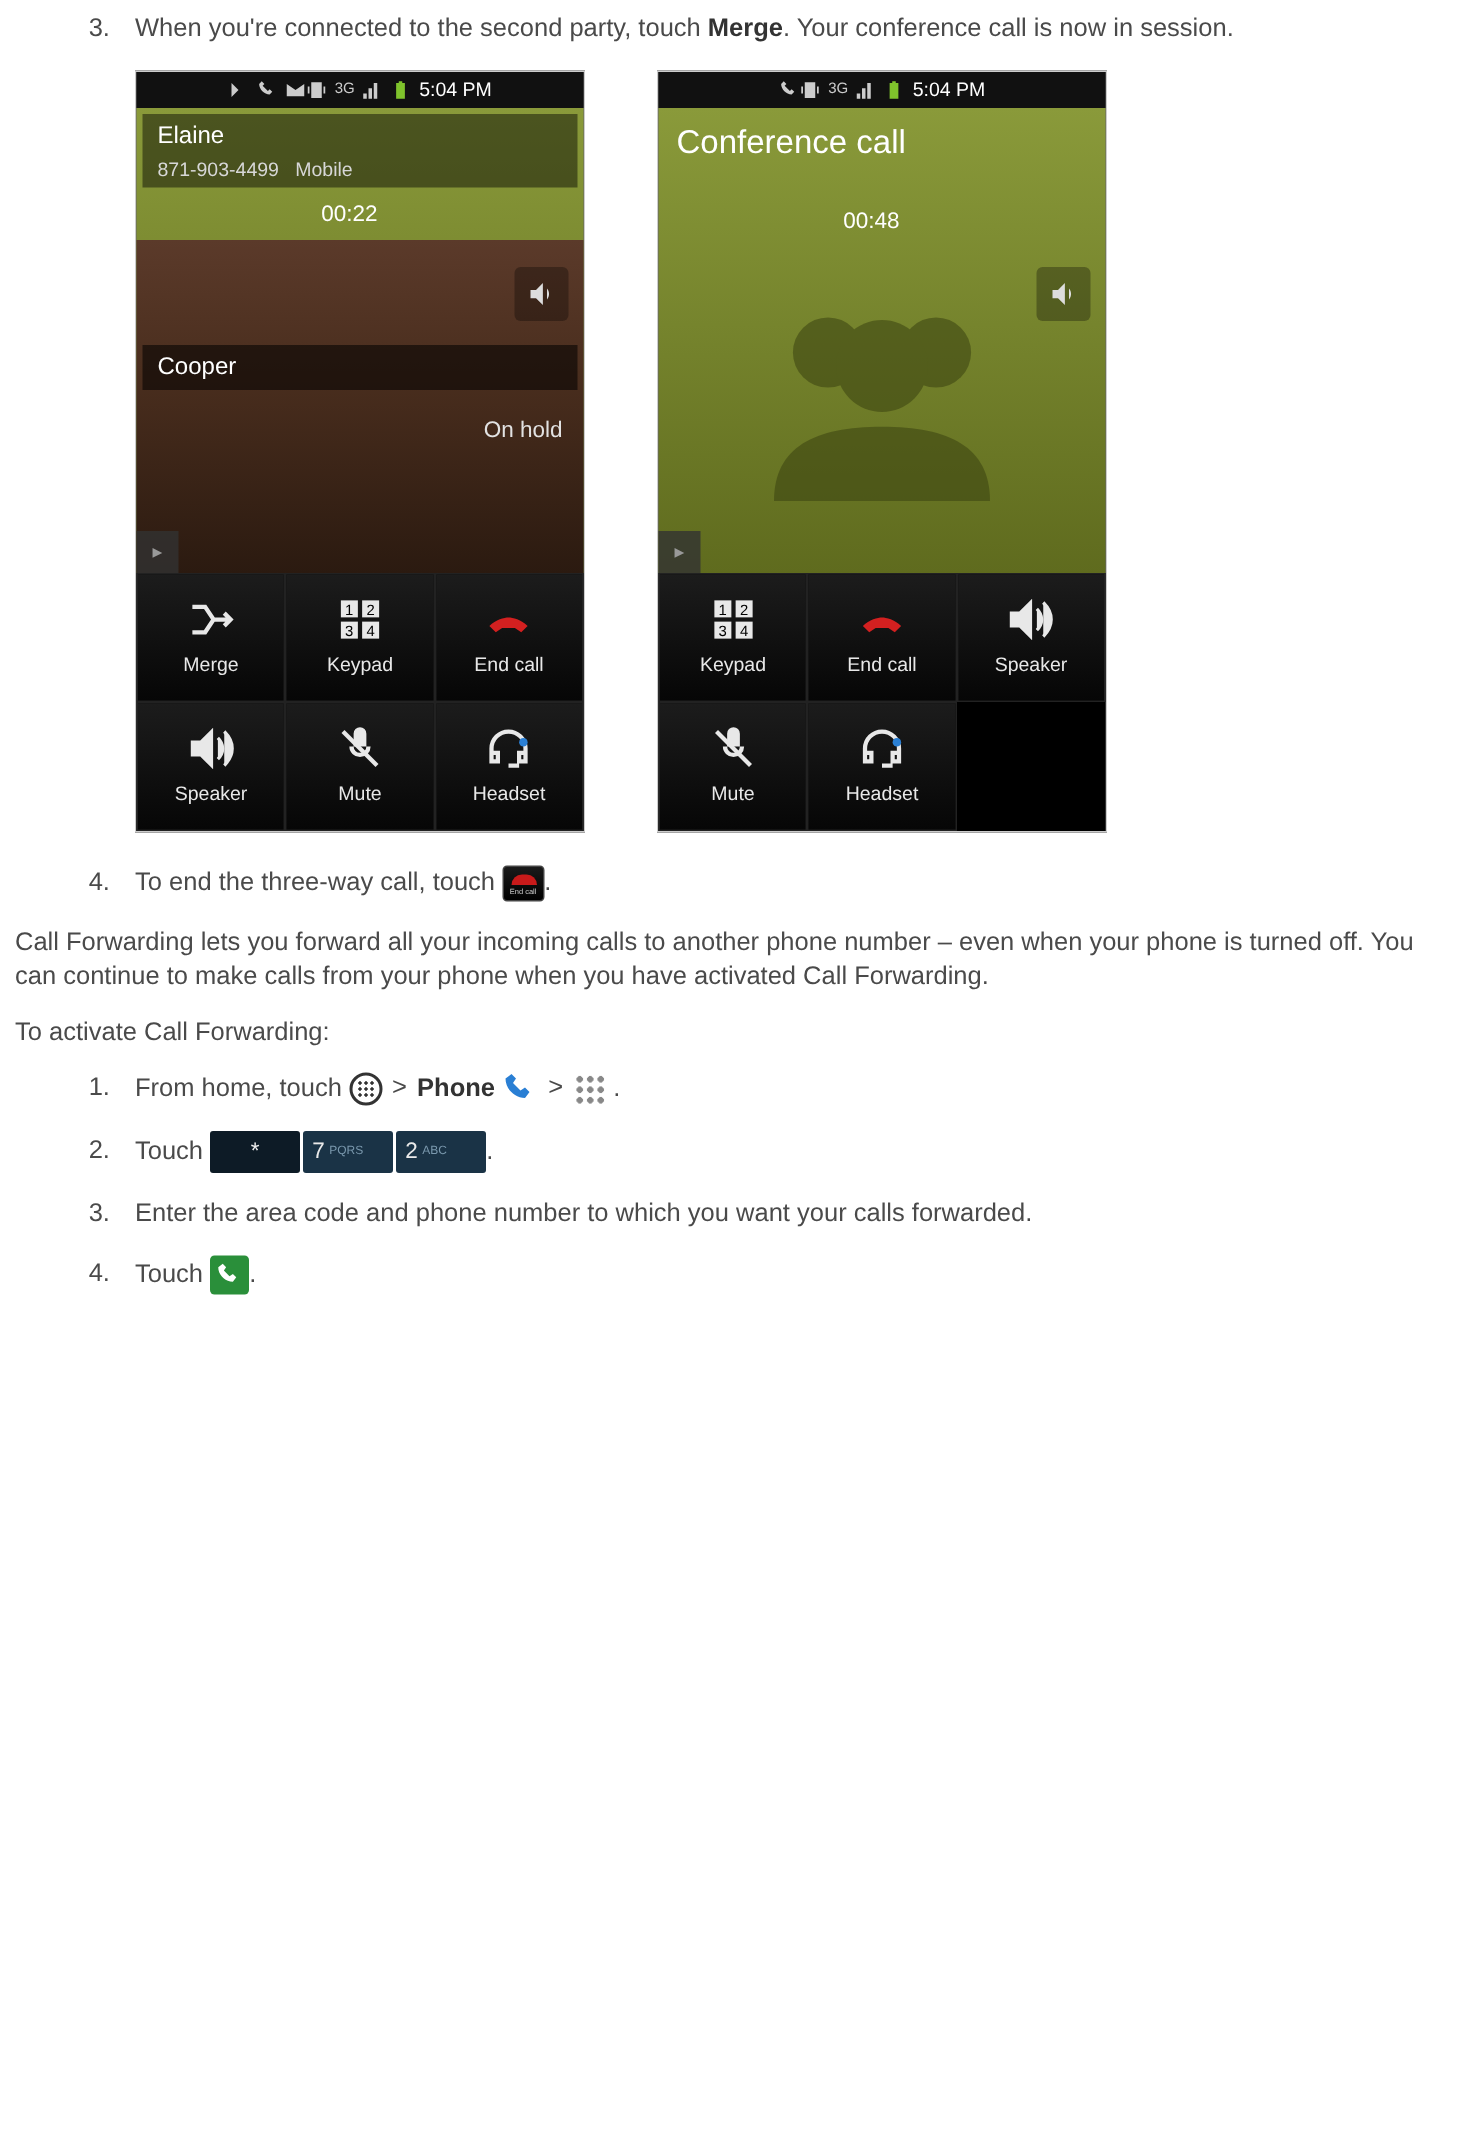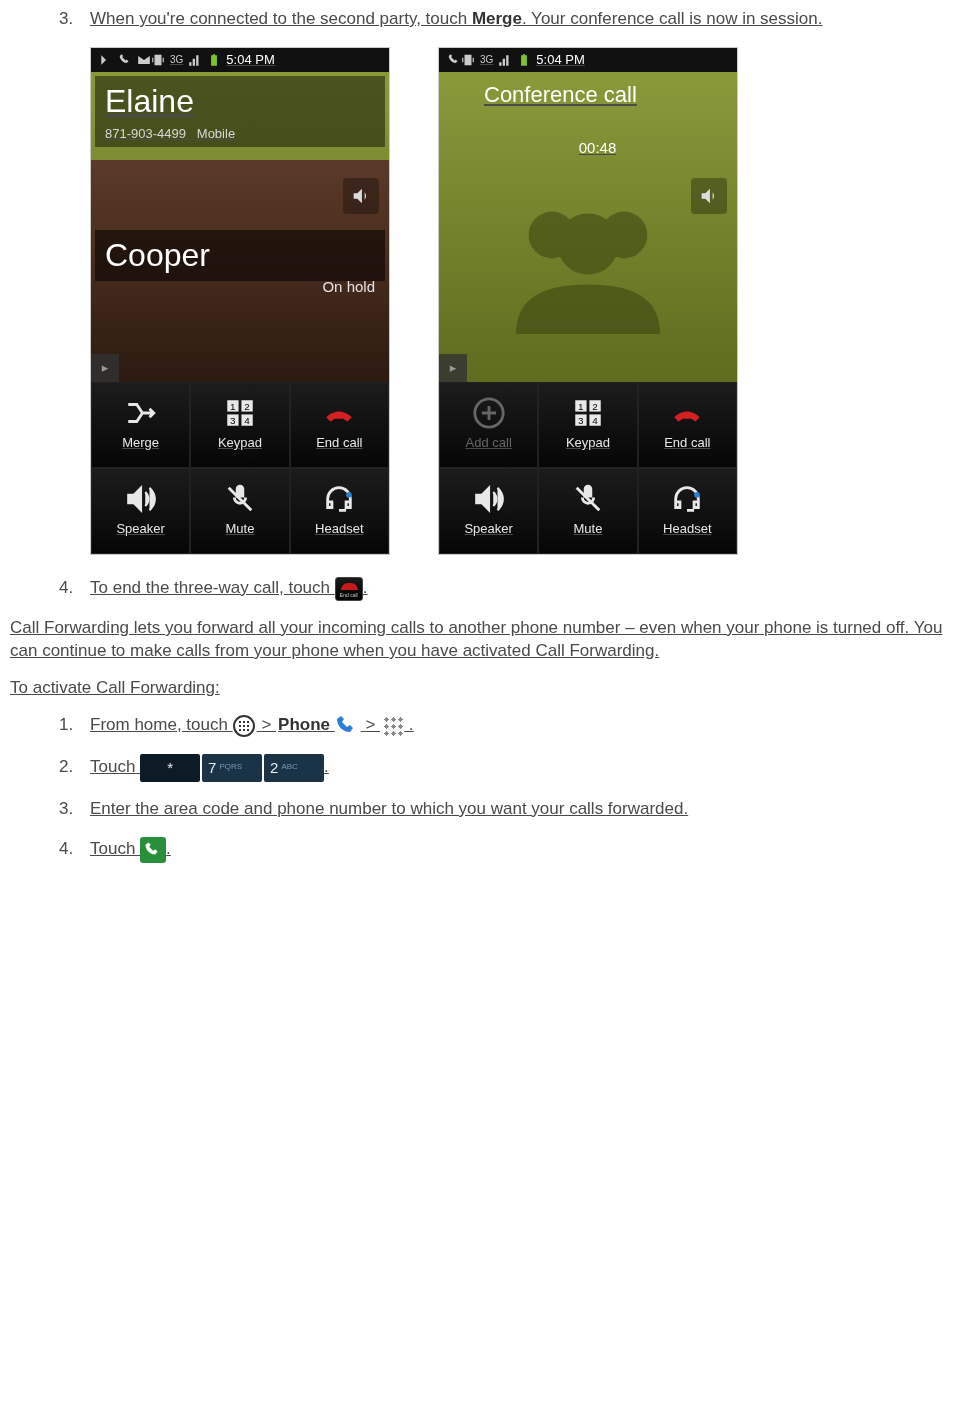--- a/index.html
+++ b/index.html
@@ -5,21 +5,21 @@
   * { box-sizing: border-box; }
   body {
     font-family: Arial, Helvetica, sans-serif;
     font-size: 17px;
     color: #4a4a4a;
     margin: 0;
     padding: 0 10px;
     width: 978px;
     line-height: 1.35;
   }
-  .page { padding-top: 8px; text-decoration: underline; }
+  .page { padding-top: 8px; }
   ol { margin: 0 0 14px 0; padding-left: 68px; }
   ol li { padding-left: 12px; margin-bottom: 16px; }
   .bold { font-weight: bold; color: #333; }
   .green-note { color: #6aa519; margin: 14px 0; }
   .green-note .bold { color: #6aa519; }
   h2.section-title {
     font-family: Verdana, Geneva, sans-serif;
     font-weight: bold;
     font-size: 28px;
     color: #222;
@@ -87,36 +87,36 @@
   
   .screens {
     display:flex; gap:48px; margin:10px 0 22px 80px;
   }
   .phone-screen{
     width:300px; border:1px solid #ccc; background:#000; color:#fff;
     font-family: Arial, sans-serif;
     display:flex; flex-direction:column;
   }
   .statusbar{
-    background:#111; height:24px; display:flex; justify-content:flex-start;
-    align-items:center; padding:0 8px; font-size:12px;
+    background:#111; height:24px; display:flex; justify-content:center;
+    align-items:center; padding:0 19px; font-size:12px;
   }
   .status-left,.status-right{display:flex;gap:5px;align-items:center;}
   .status-right .time{font-size:13px;}
   .ico{width:14px;height:14px;display:inline-block;}
   .call-area{
     background:#6f7b25;
     background:linear-gradient(#8a9a3a,#5f6b1e);
     position:relative; height:310px;
   }
   .caller-card{
     background:rgba(0,0,0,0.45);
     padding:4px 10px; margin:4px 4px 0 4px;
   }
-  .caller-name{ font-size:32px; font-weight:300; color:#fff; }
+  .caller-name{ font-size:16px; font-weight:300; color:#fff; }
   .caller-num{ font-size:13px; color:#d7d7d7; margin-top:2px;}
   .call-timer{ color:#fff; font-size:15px; text-align:center; padding:8px 14px 0 0;}
   .speaker-float{
     position:absolute; right:10px; top:106px; width:36px;height:36px;
     background:rgba(0,0,0,0.3); border-radius:4px;
     display:flex;align-items:center;justify-content:center;
   }
   .photo-block{
     position:absolute; left:0; right:0; top:88px; bottom:0;
     background:linear-gradient(#5b3a2a 0%, #4a2e1e 40%, #2b1a10 100%);
@@ -291,50 +291,41 @@
           <span style="font-size:10px;color:#ccc;">3G</span>
           <span class="ico"><svg viewBox="0 0 24 24">
                 <path fill="#ccc" d="M2 22h4v-6H2zm6 0h4V10H8zm6 0h4V4h-4z"></path>
               </svg></span>
           <span class="ico"><svg viewBox="0 0 24 24">
                 <path fill="#7fc32c" d="M7 4h10v18H7zM10 2h4v2h-4z"></path>
               </svg></span>
           <span class="time">5:04 PM</span>
         </div>
       </div>
-      <div class="call-area" style="background:linear-gradient(#8a9a3a,#5f6b1e);padding-left:33px;">
+      <div class="call-area" style="background:linear-gradient(#8a9a3a,#5f6b1e);">
         <div style="padding:8px 12px 0 12px;">
           <div class="caller-name" style="font-size:22px;">Conference call</div>
         </div>
         <div class="call-timer" style="padding-top:28px;">00:48</div>
         <div class="speaker-float">
           <svg viewBox="0 0 24 24" width="22" height="22">
               <path fill="#ddd" d="M4 9h4l5-5v16l-5-5H4zM16 8c2 2 2 6 0 8"></path>
             </svg>
         </div>
         <div class="conf-silhouette">
           <svg viewBox="0 0 200 160">
             <circle cx="60" cy="50" r="26" fill="#3a4210"></circle>
             <circle cx="140" cy="50" r="26" fill="#3a4210"></circle>
             <circle cx="100" cy="60" r="34" fill="#3a4210"></circle>
             <path d="M20 160c0-40 30-55 80-55s80 15 80 55z" fill="#3a4210"></path>
           </svg>
         </div>
         <div class="drag-handle">▸</div>
       </div>
       <div class="btn-grid">
-        <div class="phone-btn disabled">
-          <span class="picon">
-              <svg viewBox="0 0 24 24">
-                <circle cx="12" cy="12" r="10" fill="none" stroke="#666" stroke-width="2"></circle>
-                <path d="M12 7v10M7 12h10" stroke="#666" stroke-width="2"></path>
-              </svg>
-            </span>
-          <span>Add call</span>
-        </div>
         <div class="phone-btn">
           <span class="picon">
               <svg viewBox="0 0 24 24">
                 <rect x="3" y="3" width="8" height="8" fill="#e8e8e8"></rect>
                 <rect x="13" y="3" width="8" height="8" fill="#e8e8e8"></rect>
                 <rect x="3" y="13" width="8" height="8" fill="#e8e8e8"></rect>
                 <rect x="13" y="13" width="8" height="8" fill="#e8e8e8"></rect>
                 <text x="5" y="10" font-size="7" fill="#000">1</text>
                 <text x="15" y="10" font-size="7" fill="#000">2</text>
                 <text x="5" y="20" font-size="7" fill="#000">3</text>

